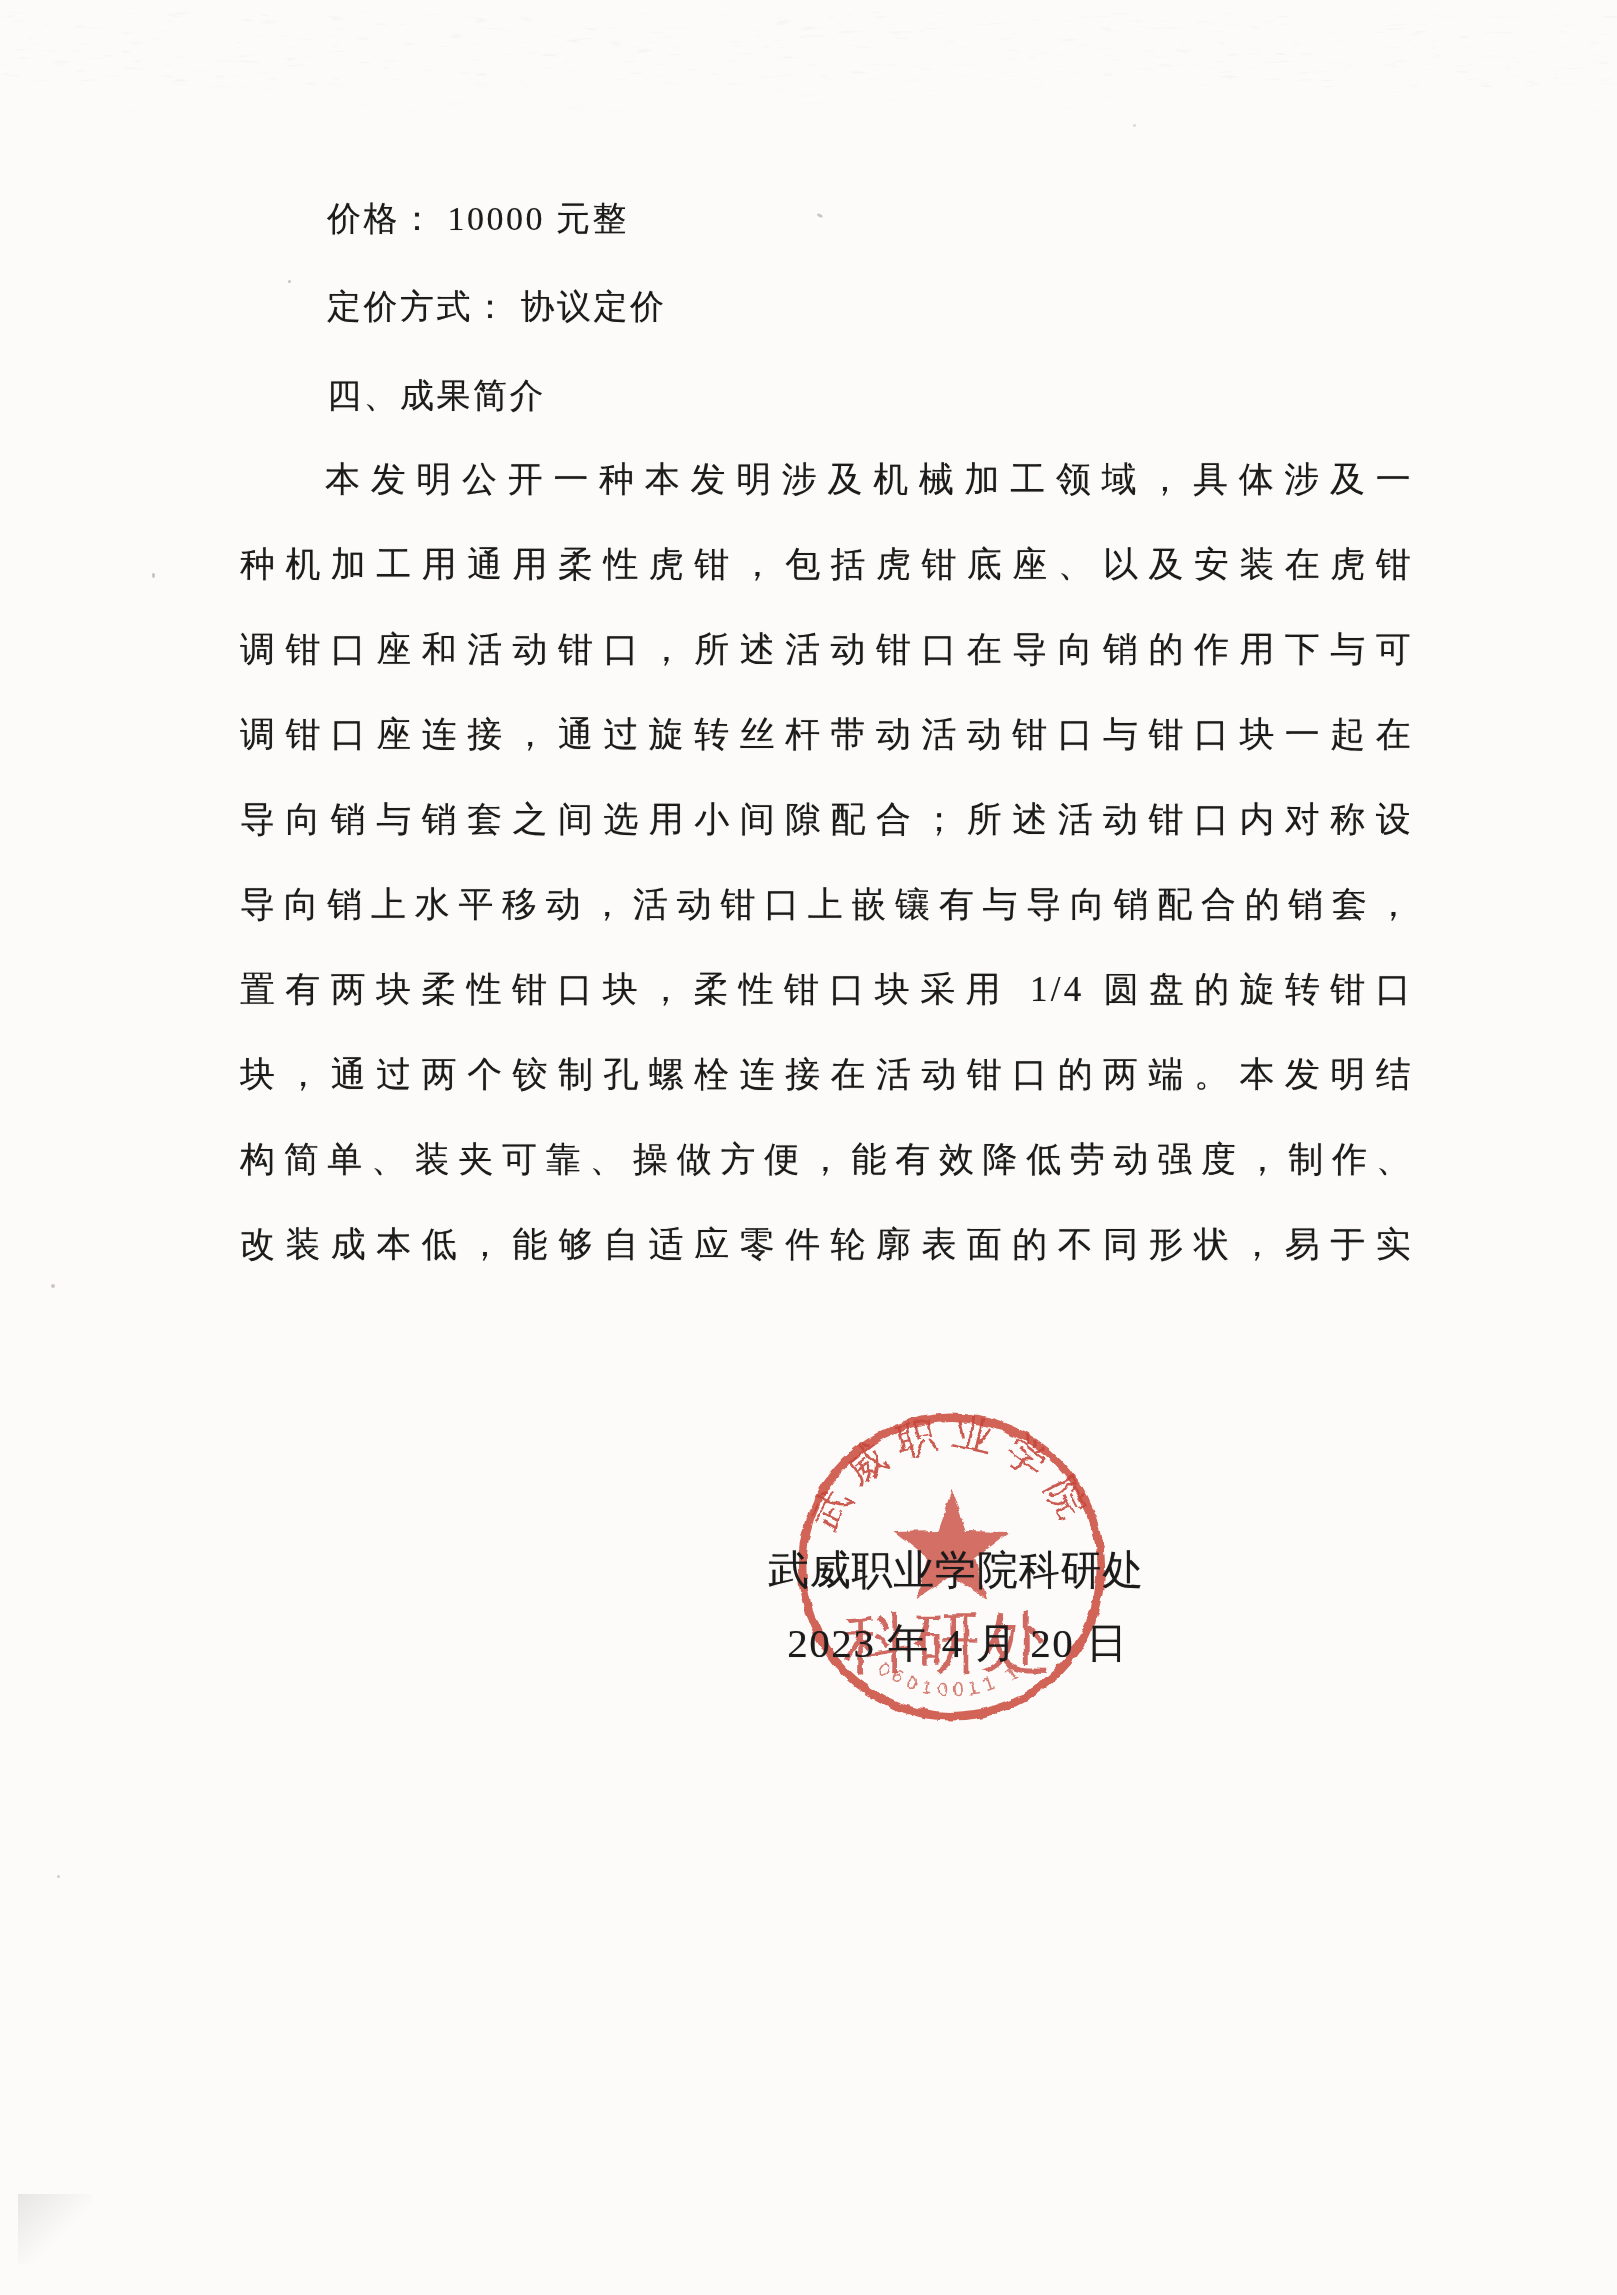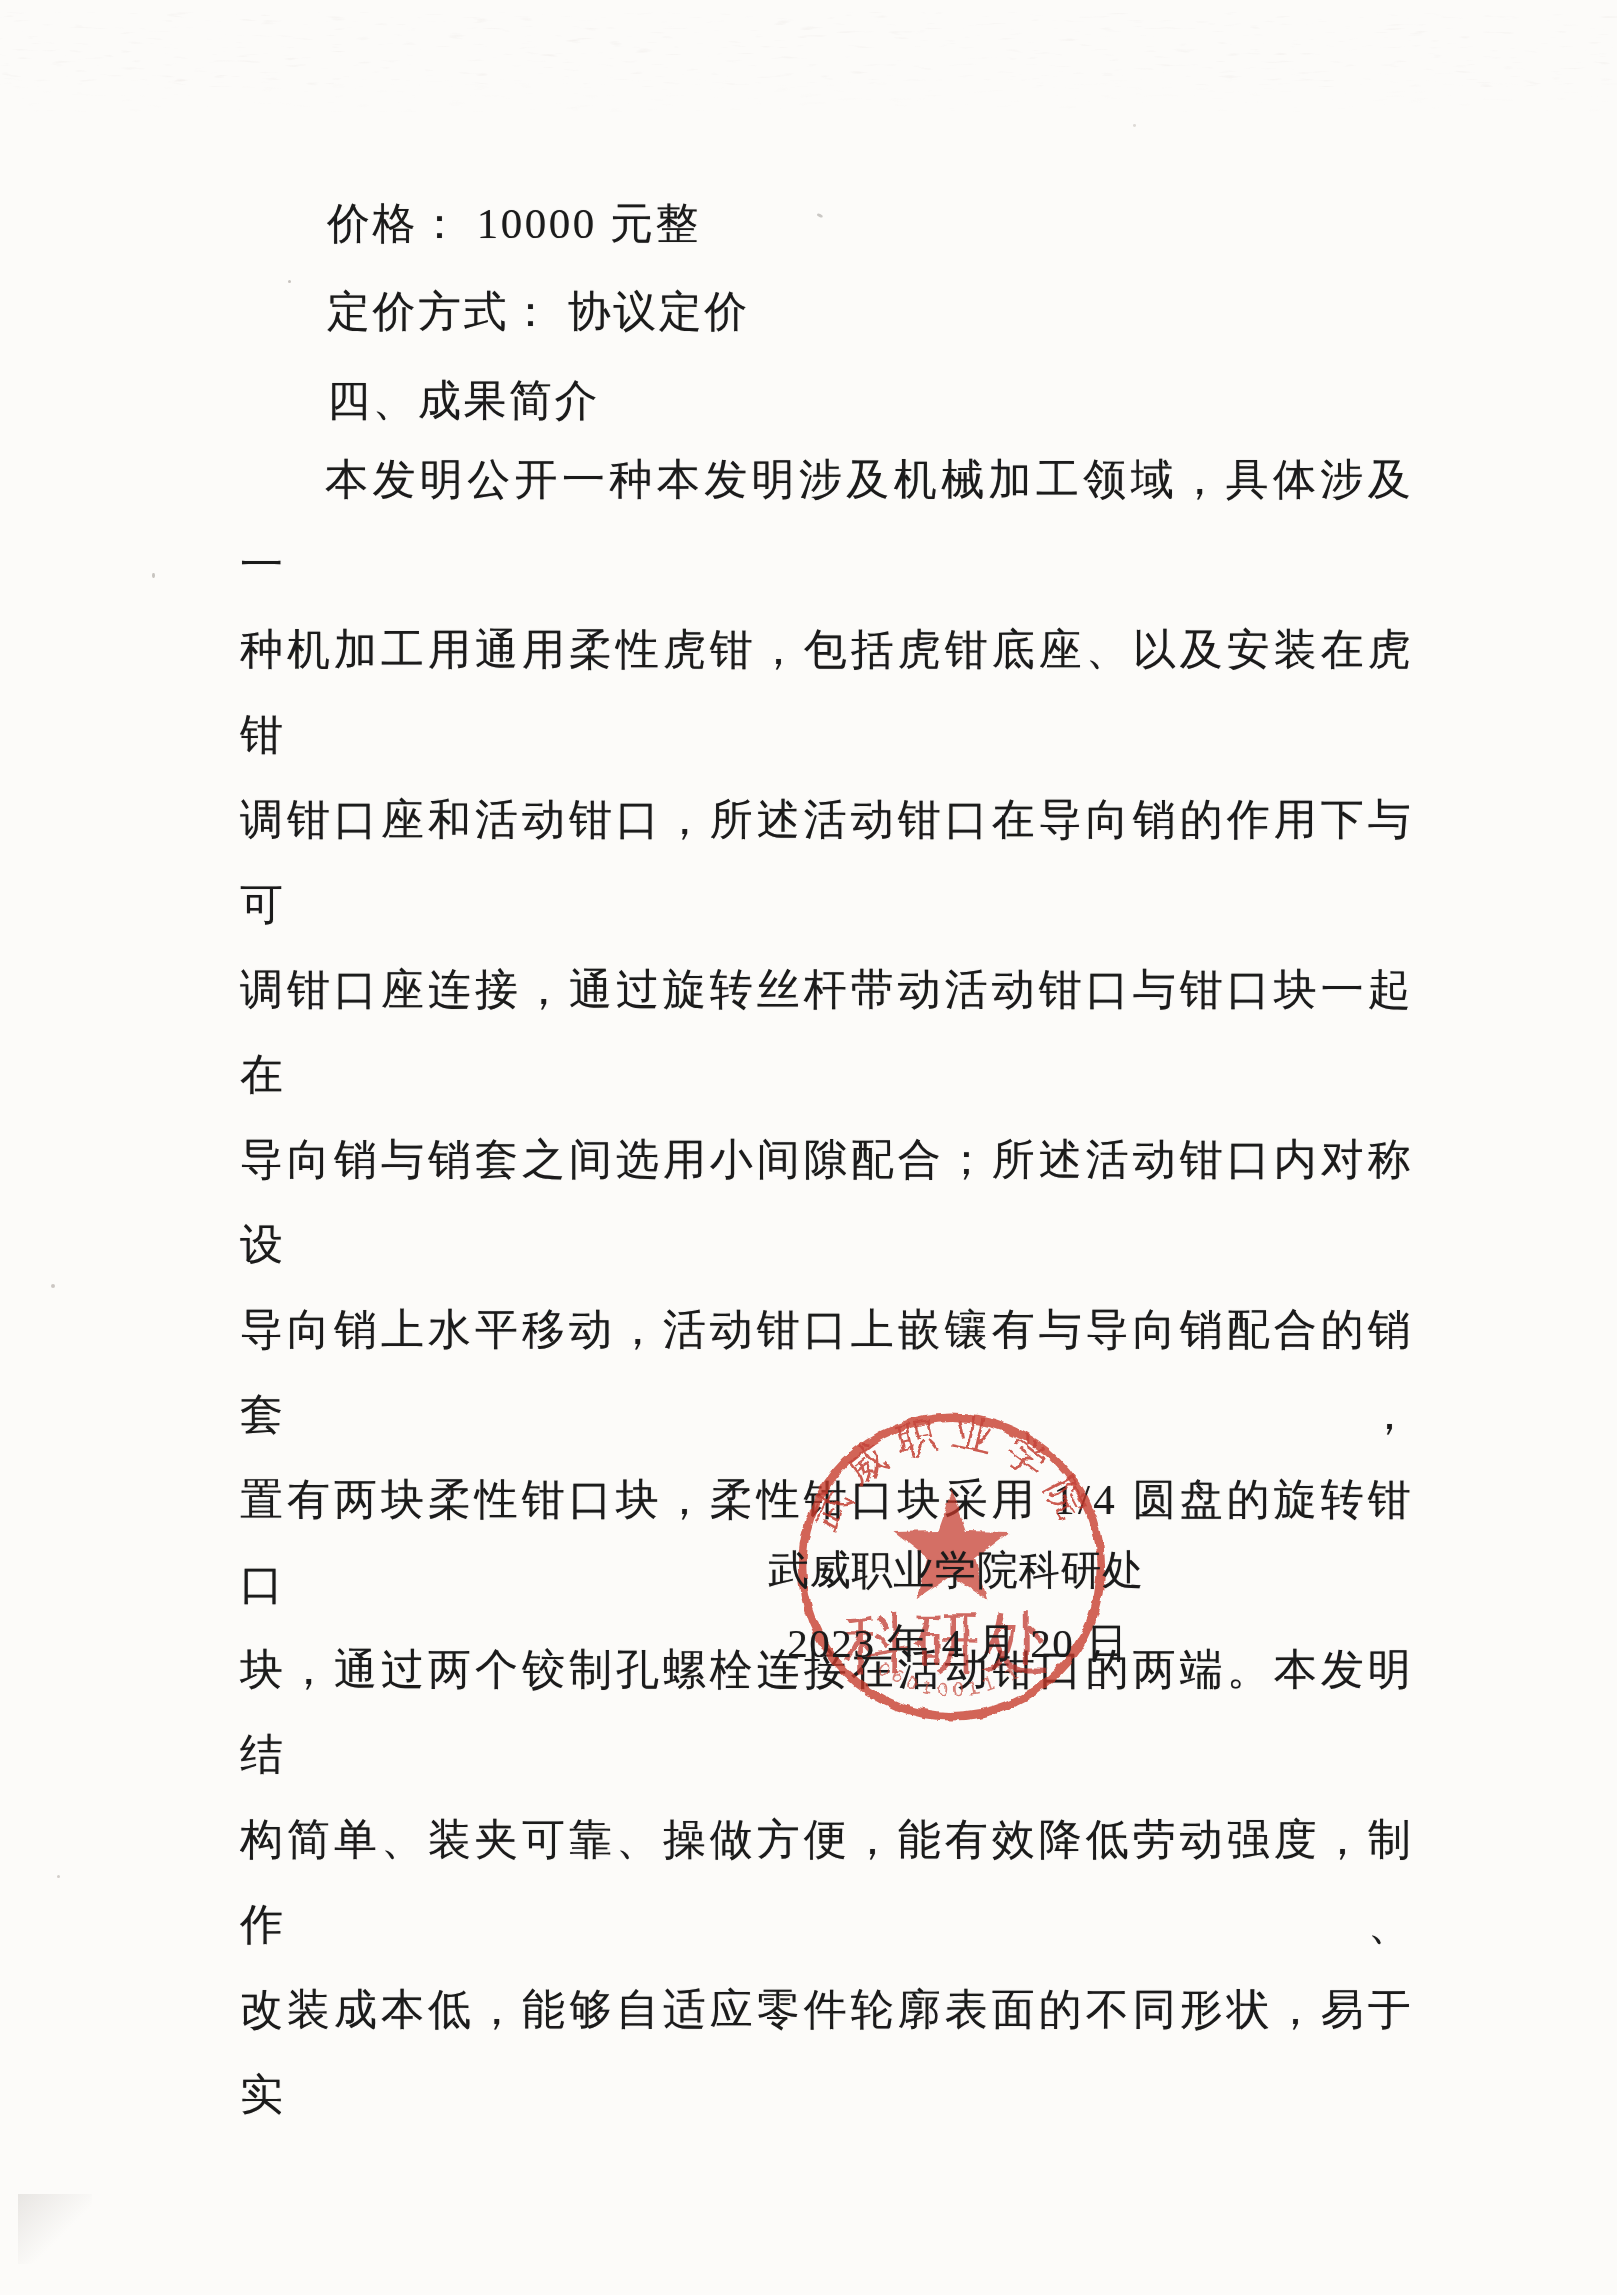--- a/index.html
+++ b/index.html
@@ -10,33 +10,33 @@
     overflow:hidden;
     font-family:"Liberation Serif","DejaVu Serif",serif;
     color:#1b1b1b;
   }
   
   .noise-band{position:absolute;left:0;top:11.5px;width:1618px;height:75px;pointer-events:none;}
   .noise-band-2{position:absolute;left:0;top:79px;width:1618px;height:33px;opacity:.45;pointer-events:none;}
 
   .field{
     position:absolute;left:327px;
-    font-size:43px;line-height:1.15;letter-spacing:2.5px;
+    font-size:34px;line-height:1.15;letter-spacing:2.5px;
     white-space:nowrap;
     text-shadow:0 0 0.8px rgba(20,20,20,.45);
   }
   #field-price{top:199px;}
   #field-method{top:287px;text-align:center;}
   #section-heading{top:376px;}
 
   .paragraph{
     position:absolute;left:240px;top:437px;width:1174px;
   }
   .pline{
-    font-size:43px;line-height:85px;letter-spacing:3.3px;
+    font-size:35px;line-height:85px;letter-spacing:3.3px;
     text-align:justify;text-align-last:justify;
     text-shadow:0 0 0.8px rgba(20,20,20,.45);
   }
   .pline.first{text-indent:85px;}
 
   .signature{
     position:absolute;left:956px;top:1546px;transform:translateX(-50%);
     font-size:41px;line-height:1.2;letter-spacing:0.8px;white-space:nowrap;
     text-shadow:0 0 0.8px rgba(20,20,20,.5);
     z-index:3;

